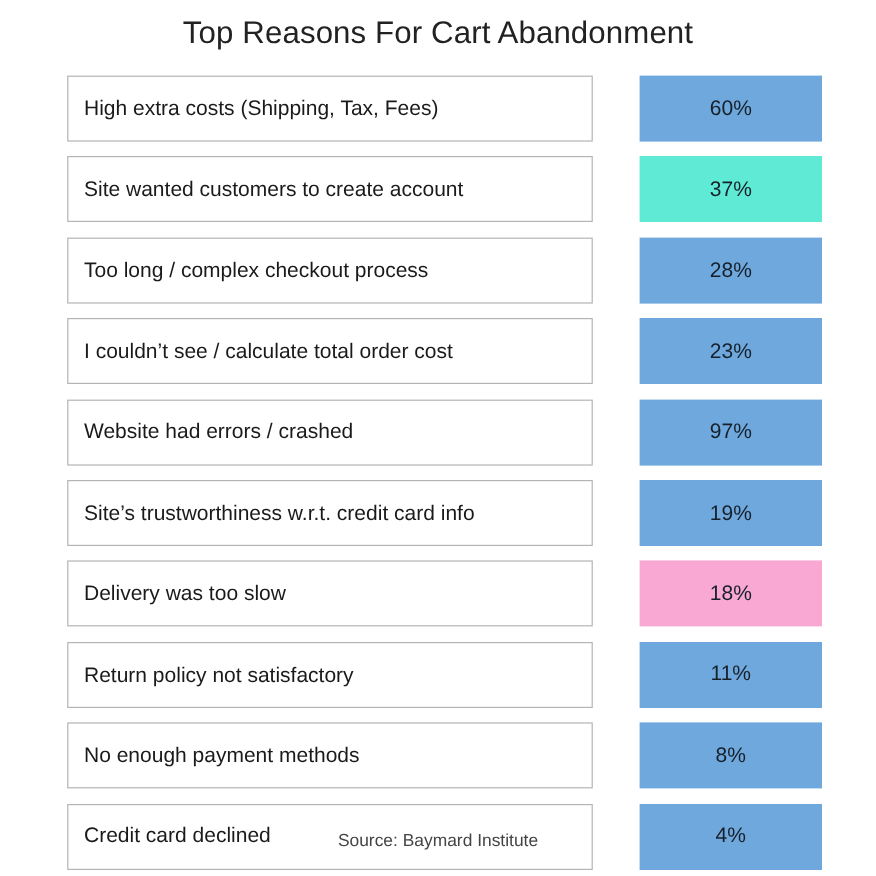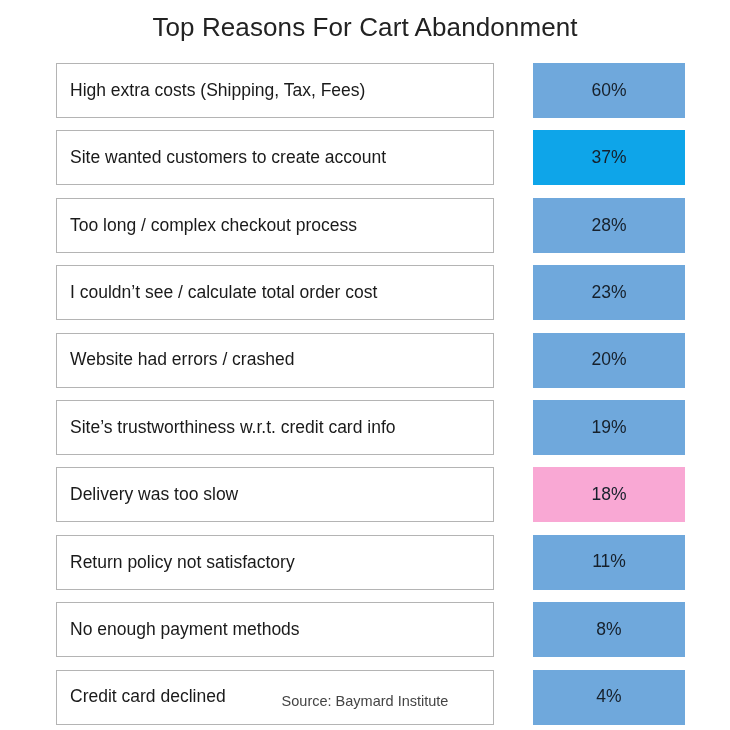--- a/index.html
+++ b/index.html
@@ -123,21 +123,21 @@
           <div class="row-bar" style="background: rgb(111, 168, 220);">
             <span class="row-bar-value">60%</span>
           </div>
         </div>
       </div>
       <div class="chart-row">
         <div class="row-label-box">
           <span class="row-label-text">Site wanted customers to create account</span>
         </div>
         <div class="row-bar-track">
-          <div class="row-bar" style="background: #0ea5e9;">
+          <div class="row-bar" style="background: #5eead4;">
             <span class="row-bar-value">37%</span>
           </div>
         </div>
       </div>
       <div class="chart-row">
         <div class="row-label-box">
           <span class="row-label-text">Too long / complex checkout process</span>
         </div>
         <div class="row-bar-track">
           <div class="row-bar" style="background: rgb(111, 168, 220);">
@@ -154,21 +154,21 @@
             <span class="row-bar-value">23%</span>
           </div>
         </div>
       </div>
       <div class="chart-row">
         <div class="row-label-box">
           <span class="row-label-text">Website had errors / crashed</span>
         </div>
         <div class="row-bar-track">
           <div class="row-bar" style="background: rgb(111, 168, 220);">
-            <span class="row-bar-value">20%</span>
+            <span class="row-bar-value">97%</span>
           </div>
         </div>
       </div>
       <div class="chart-row">
         <div class="row-label-box">
           <span class="row-label-text">Site’s trustworthiness w.r.t. credit card info</span>
         </div>
         <div class="row-bar-track">
           <div class="row-bar" style="background: rgb(111, 168, 220);">
             <span class="row-bar-value">19%</span>

